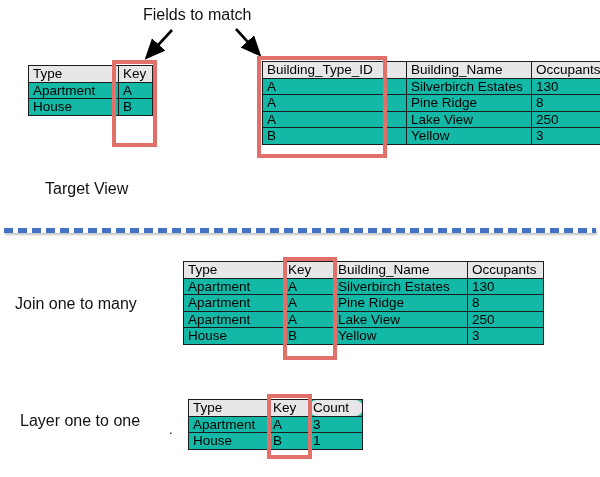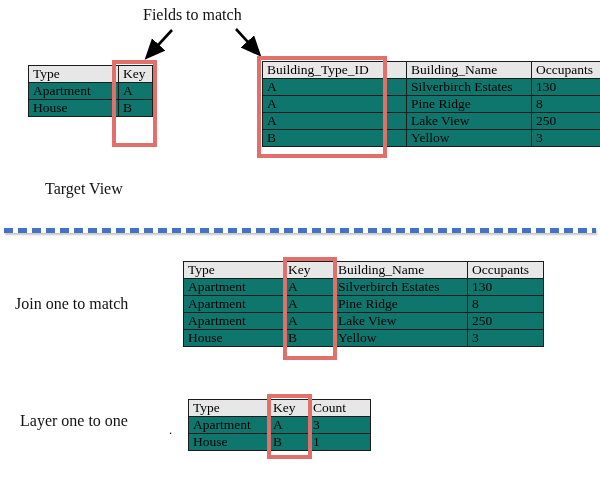--- a/index.html
+++ b/index.html
@@ -1,32 +1,32 @@
 <!DOCTYPE html>
 <html><head>
 <meta charset="utf-8">
 <style>
   html,body{margin:0;padding:0;background:#fff;}
   .canvas{
     position:relative;width:600px;height:477px;background:#ffffff;
-    font-family:Liberation Serif, serif;color:#000;overflow:hidden;
+    font-family:Liberation Sans, sans-serif;color:#000;overflow:hidden;
   }
   .lbl{position:absolute;font-size:16px;color:#111;white-space:nowrap;}
   .fields-label{left:143px;top:6px;}
   .target-layer-label{left:45px;top:180px;}
   .join-layer-label{left:310px;top:180px;}
   .one-to-many-label{left:15px;top:295px;}
   .one-to-one-label{left:20px;top:412px;}
   .stray-dot{left:169px;top:422px;font-size:13px;}
 
   .arrows{position:absolute;left:0;top:0;width:600px;height:477px;pointer-events:none;}
 
   table.tbl{
     position:absolute;border-collapse:collapse;table-layout:fixed;
-    font-size:13.5px;background:#0f766e;padding-left:26px;
+    font-size:13.5px;background:#14b8a6;padding-left:26px;
   }
   table.tbl th,table.tbl td{
     border:1.5px solid #1c1c1c;height:16.5px;padding:0 4px;
     text-align:left;font-weight:normal;box-sizing:border-box;
     overflow:hidden;white-space:nowrap;
   }
   table.tbl th{background:#e7e7e7;}
 
   .t-target{left:28px;top:65px;width:124px;}
   .t-target th:nth-child(1){width:90px;}
@@ -39,21 +39,21 @@
 
   .t-many{left:183px;top:261px;width:360px;}
   .t-many th:nth-child(1){width:100px;}
   .t-many th:nth-child(2){width:50px;}
   .t-many th:nth-child(3){width:134px;}
   .t-many th:nth-child(4){width:76px;}
 
   .t-one{left:188px;top:399px;width:174px;}
   .t-one th:nth-child(1){width:80px;}
   .t-one th:nth-child(2){width:40px;}
-  .t-one th:nth-child(3){width:62px;}
+  .t-one th:nth-child(3){width:54px;border-radius:8px;}
 
   .redbox{position:absolute;border:4px solid #e2706a;background:transparent;}
   .rb-target{left:112px;top:60px;width:37px;height:79px;}
   .rb-join{left:257px;top:56px;width:122px;height:94px;}
   .rb-many{left:283px;top:257px;width:46px;height:95px;}
   .rb-one{left:267px;top:394px;width:37px;height:57px;}
 
   .divider{
     position:absolute;left:4px;top:228px;width:592px;height:4.5px;
     background:repeating-linear-gradient(90deg,#4472c4 0 9px,transparent 9px 14px);
@@ -127,21 +127,21 @@
           <td>3</td>
         </tr>
       </tbody>
     </table>
   <div class="redbox rb-join"></div>
 
   <div class="lbl target-layer-label">Target View</div>
 
   <div class="divider"></div>
 
-  <div class="lbl one-to-many-label">Join one to match</div>
+  <div class="lbl one-to-many-label">Join one to many</div>
   <table class="tbl t-many">
       <thead>
         <tr>
           <th>Type</th>
           <th>Key</th>
           <th>Building_Name</th>
           <th>Occupants</th>
         </tr>
       </thead>
       <tbody>

